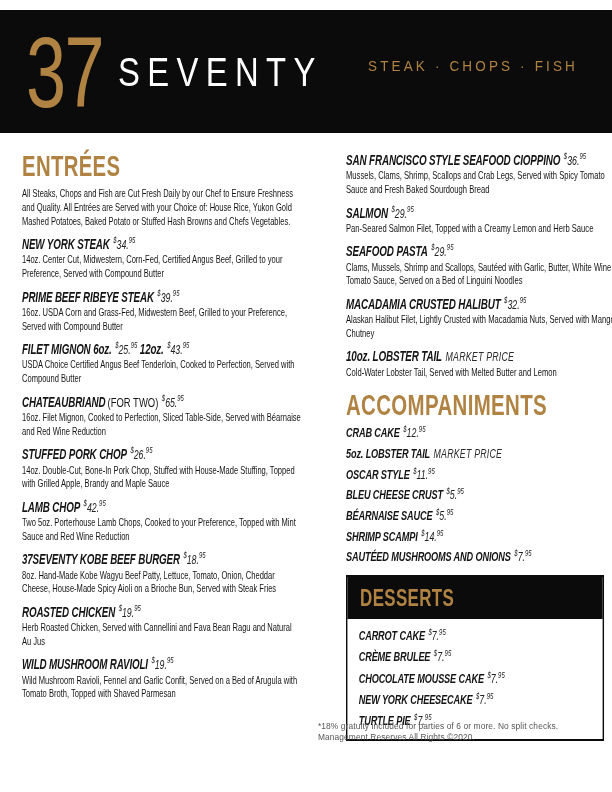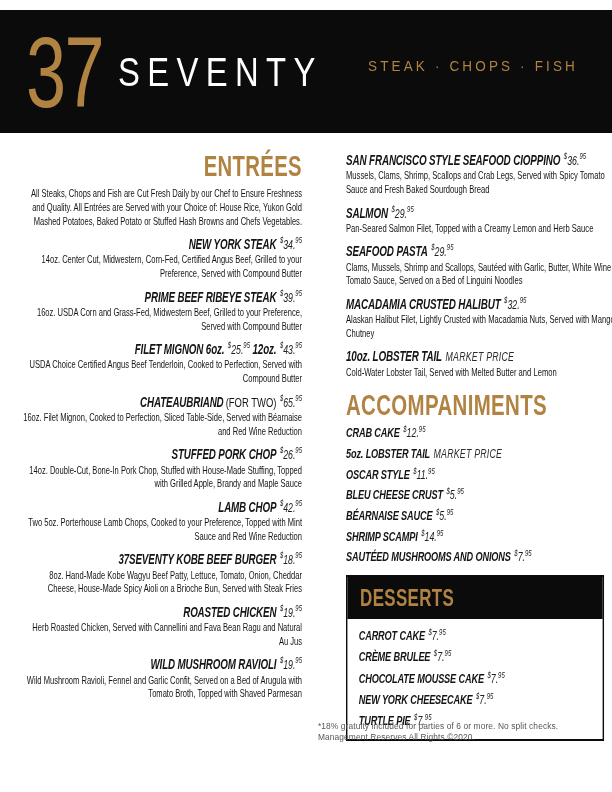--- a/index.html
+++ b/index.html
@@ -25,21 +25,21 @@
     color:#ffffff;font-size:40px;line-height:1;font-weight:400;
     letter-spacing:9px;transform:scaleX(.82);transform-origin:left;
   }
   .logo-tagline{
     color:var(--gold);font-size:15px;font-weight:400;letter-spacing:3.5px;
     margin-top:5px;transform:scaleX(.9);transform-origin:left;
   }
 
   
   .col{position:absolute;top:152px;}
-  .col-left{left:22px;width:280px;text-align:right;}
+  .col-left{left:22px;width:280px;}
   .col-right{left:318px;width:282px;margin-left:28px;}
   .squeeze{width:400px;transform:scaleX(.70);transform-origin:top left;}
   .col-right .squeeze{transform:scaleX(.705);}
 
   .section-title{
     color:var(--gold);font-size:29px;font-weight:700;line-height:1;
     letter-spacing:.5px;margin:0 0 5px 0;
   }
   .intro{
     font-size:10.8px;line-height:1.3;color:var(--ink);margin:0 0 8px 0;

